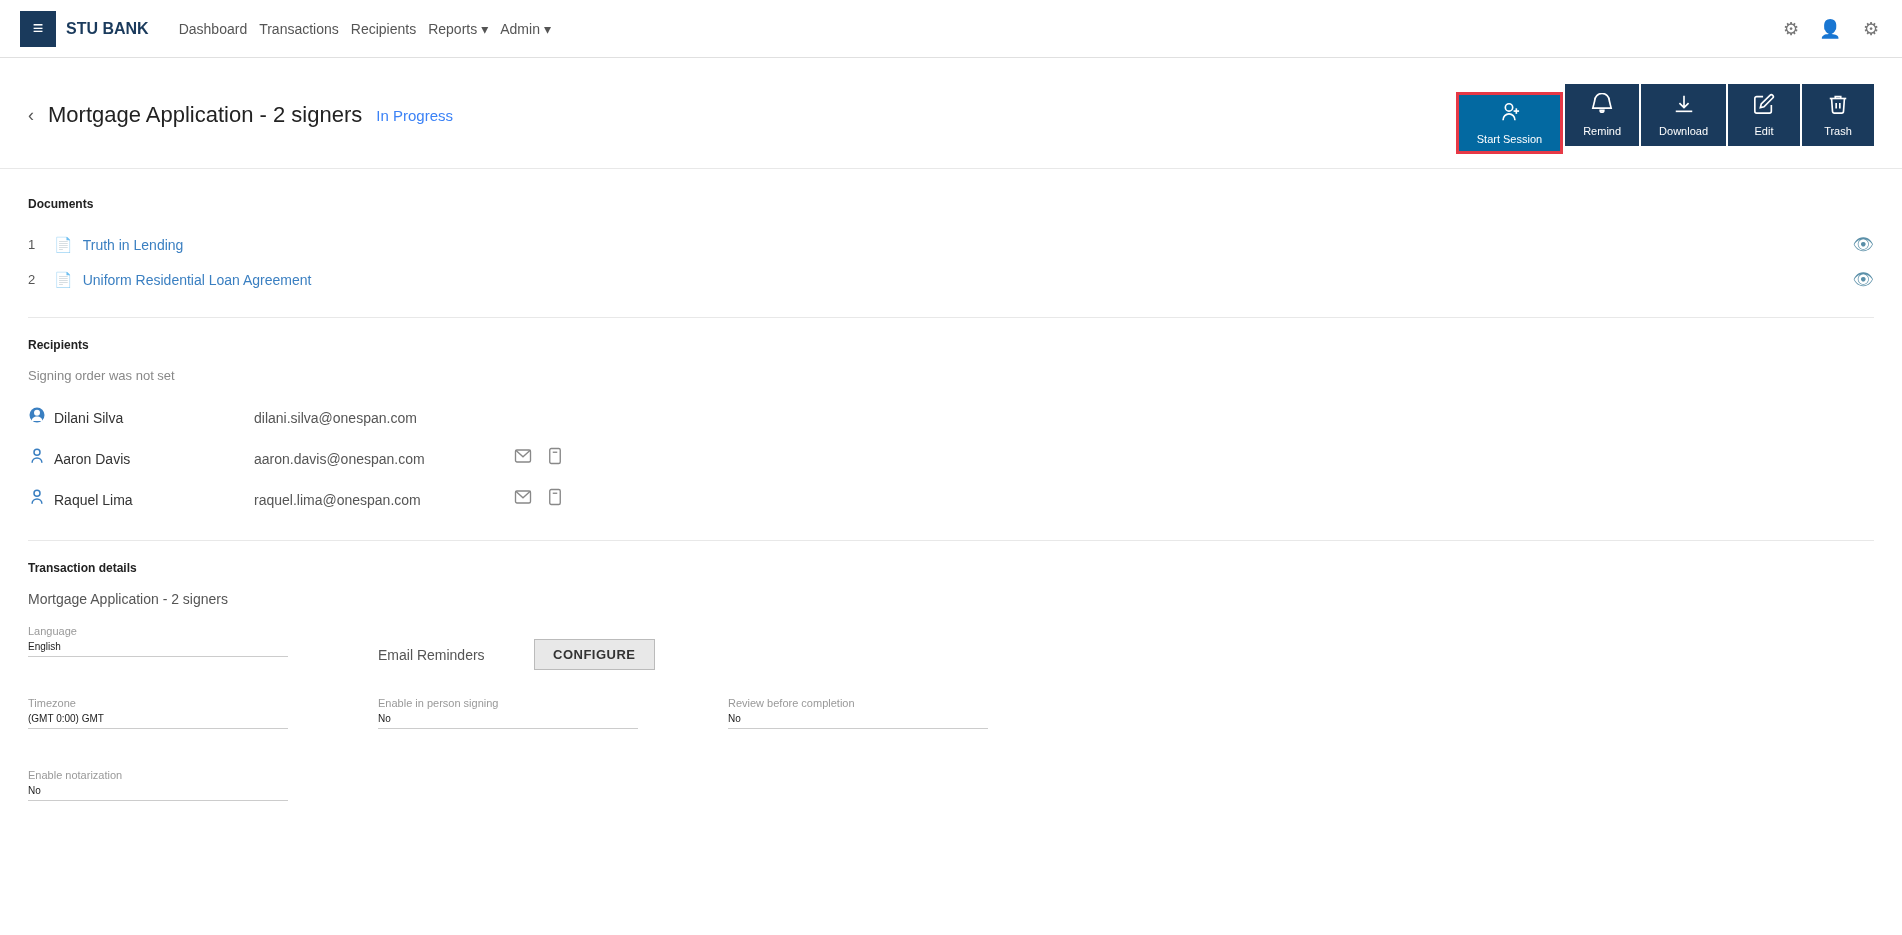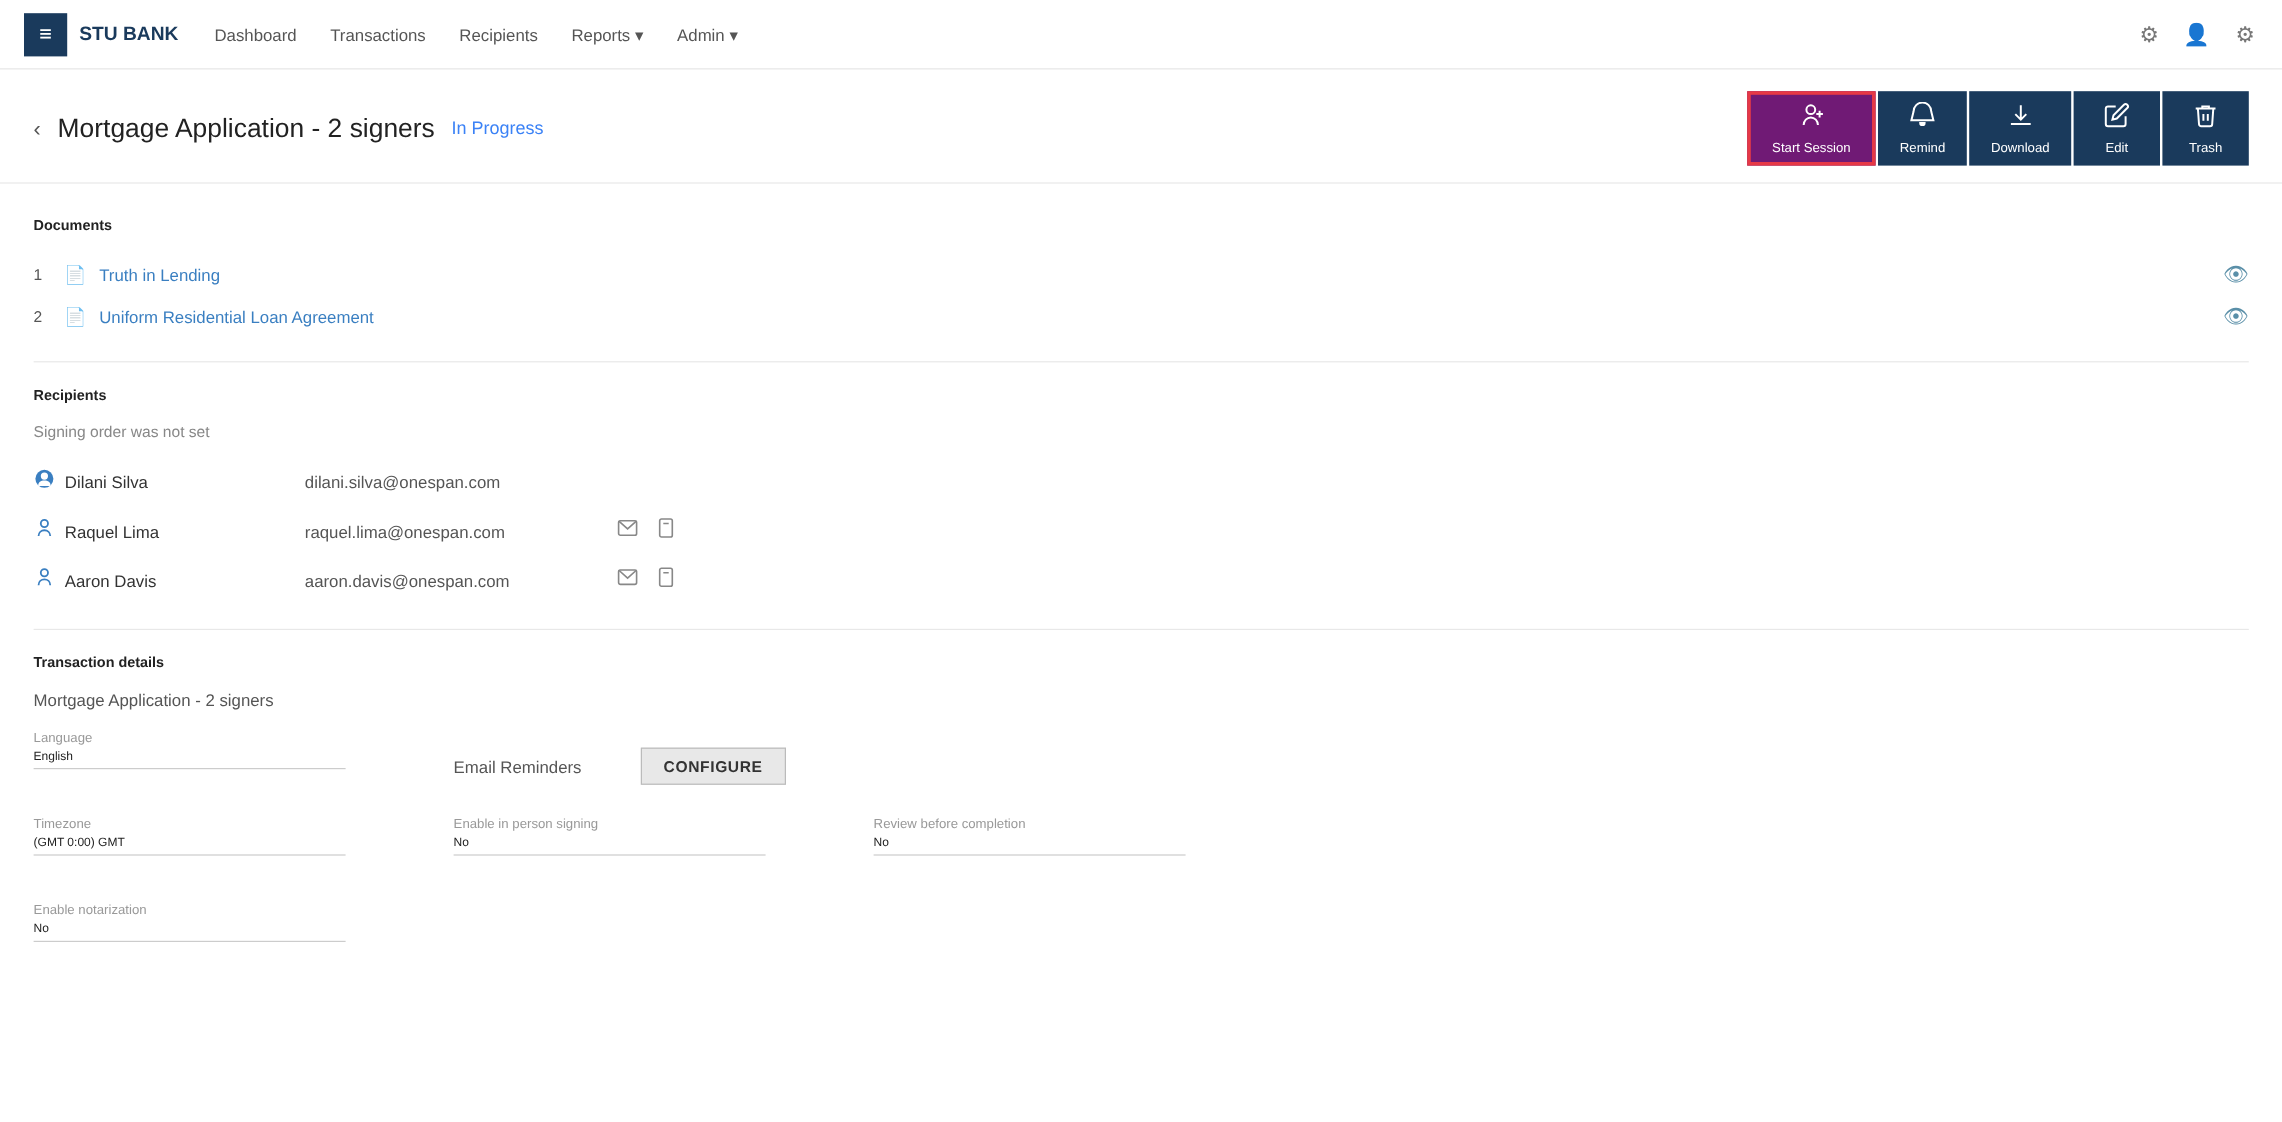--- a/index.html
+++ b/index.html
@@ -30,21 +30,21 @@
       background: #1a3a5c;
       display: flex;
       align-items: center;
       justify-content: center;
       color: #fff;
       font-size: 18px;
       font-weight: bold;
     }
     .nav-links {
       display: flex;
-      gap: 28px;
+      gap: 12px;
       flex: 1;
     }
     .nav-link {
       color: #555;
       text-decoration: none;
       font-size: 14px;
       cursor: pointer;
       display: flex;
       align-items: center;
       gap: 4px;
@@ -109,22 +109,23 @@
       cursor: pointer;
       border: none;
       background: #1a3a5c;
       color: #fff;
       font-size: 11px;
       gap: 5px;
       min-width: 72px;
       height: 62px;
     }
     .action-btn.highlighted {
-      background: #701a75;
+      background: #0369a1;
       border: 3px solid #e63946;
+      margin-top: 16px;
     }
     .action-btn:not(.highlighted) {
       background: #1a3a5c;
       border: none;
     }
     .action-btn-icon {
       font-size: 20px;
     }
     .action-btn-label {
       font-size: 11px;
@@ -388,63 +389,63 @@
     <span class="recipient-email">dilani.silva@onespan.com</span>
   </div>
 
   <div class="recipient-row">
     <span class="recipient-icon" style="color:#3a7fc1; font-size:17px;">
       <svg width="18" height="18" viewBox="0 0 24 24" fill="none" stroke="#3a7fc1" stroke-width="2">
           <circle cx="12" cy="7" r="4"></circle>
           <path d="M5.5 21c0-4 3-6.5 6.5-6.5s6.5 2.5 6.5 6.5"></path>
         </svg>
     </span>
+    <span class="recipient-name">Aaron Davis</span>
+    <span class="recipient-email">aaron.davis@onespan.com</span>
+    <span class="recipient-actions">
+      <span class="recipient-action-icon">
+        <svg width="18" height="18" viewBox="0 0 24 24" fill="none" stroke="#888" stroke-width="1.8">
+            <rect x="2" y="4" width="20" height="16" rx="2"></rect>
+            <polyline points="2,4 12,13 22,4"></polyline>
+          </svg>
+      </span>
+      <span class="recipient-action-icon">
+        <svg width="18" height="18" viewBox="0 0 24 24" fill="none" stroke="#888" stroke-width="1.8">
+            <rect x="5" y="2" width="14" height="20" rx="2"></rect>
+            <line x1="9" y1="7" x2="15" y2="7"></line>
+          </svg>
+      </span>
+    </span>
+  </div>
+
+  <div class="recipient-row">
+    <span class="recipient-icon" style="color:#3a7fc1; font-size:17px;">
+      <svg width="18" height="18" viewBox="0 0 24 24" fill="none" stroke="#3a7fc1" stroke-width="2">
+          <circle cx="12" cy="7" r="4"></circle>
+          <path d="M5.5 21c0-4 3-6.5 6.5-6.5s6.5 2.5 6.5 6.5"></path>
+        </svg>
+    </span>
     <span class="recipient-name">Raquel Lima</span>
     <span class="recipient-email">raquel.lima@onespan.com</span>
     <span class="recipient-actions">
       <span class="recipient-action-icon">
         <svg width="18" height="18" viewBox="0 0 24 24" fill="none" stroke="#888" stroke-width="1.8">
             <rect x="2" y="4" width="20" height="16" rx="2"></rect>
             <polyline points="2,4 12,13 22,4"></polyline>
           </svg>
       </span>
       <span class="recipient-action-icon">
         <svg width="18" height="18" viewBox="0 0 24 24" fill="none" stroke="#888" stroke-width="1.8">
             <rect x="5" y="2" width="14" height="20" rx="2"></rect>
             <line x1="9" y1="7" x2="15" y2="7"></line>
           </svg>
       </span>
     </span>
   </div>
 
-  <div class="recipient-row">
-    <span class="recipient-icon" style="color:#3a7fc1; font-size:17px;">
-      <svg width="18" height="18" viewBox="0 0 24 24" fill="none" stroke="#3a7fc1" stroke-width="2">
-          <circle cx="12" cy="7" r="4"></circle>
-          <path d="M5.5 21c0-4 3-6.5 6.5-6.5s6.5 2.5 6.5 6.5"></path>
-        </svg>
-    </span>
-    <span class="recipient-name">Aaron Davis</span>
-    <span class="recipient-email">aaron.davis@onespan.com</span>
-    <span class="recipient-actions">
-      <span class="recipient-action-icon">
-        <svg width="18" height="18" viewBox="0 0 24 24" fill="none" stroke="#888" stroke-width="1.8">
-            <rect x="2" y="4" width="20" height="16" rx="2"></rect>
-            <polyline points="2,4 12,13 22,4"></polyline>
-          </svg>
-      </span>
-      <span class="recipient-action-icon">
-        <svg width="18" height="18" viewBox="0 0 24 24" fill="none" stroke="#888" stroke-width="1.8">
-            <rect x="5" y="2" width="14" height="20" rx="2"></rect>
-            <line x1="9" y1="7" x2="15" y2="7"></line>
-          </svg>
-      </span>
-    </span>
-  </div>
-
   <hr class="divider">
 
   <div class="section-title">Transaction details</div>
   <div class="transaction-name">Mortgage Application - 2 signers</div>
 
   <div style="display:flex; align-items:flex-start; gap:60px; margin-bottom:20px; flex-wrap:wrap;">
     <div class="setting-field">
       <div class="setting-label">Language</div>
       <div class="setting-value">English</div>
     </div>

